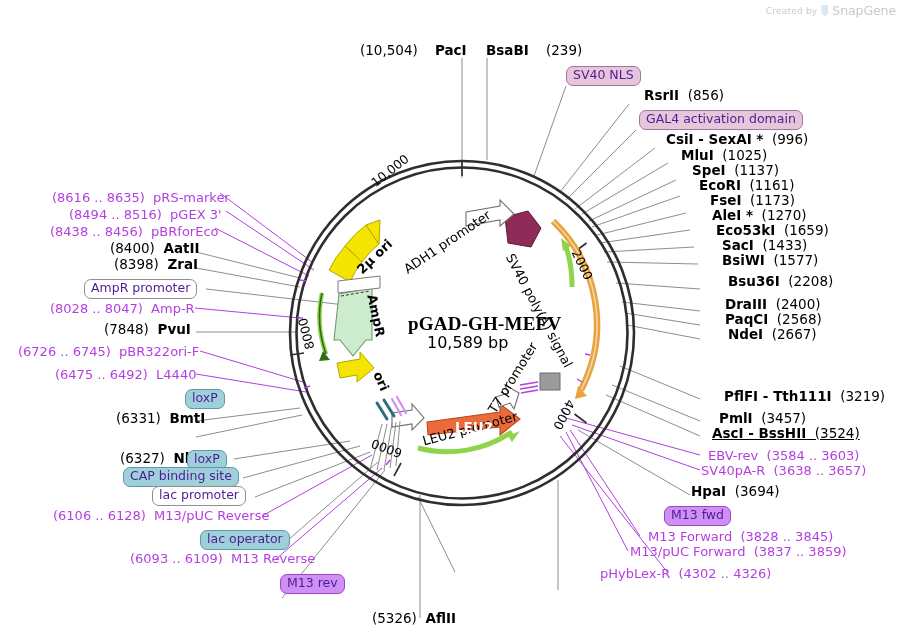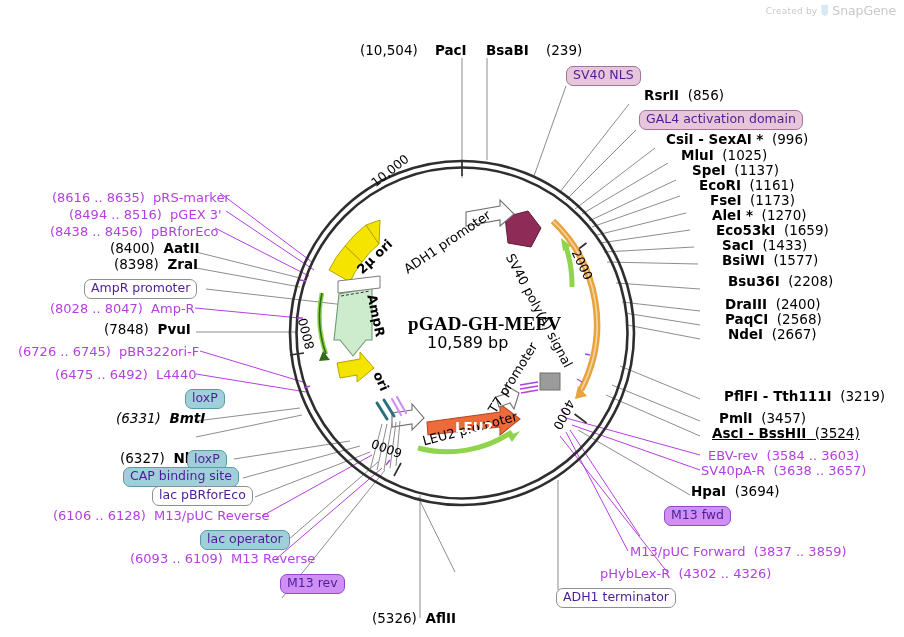--- a/index.html
+++ b/index.html
@@ -322,21 +322,21 @@
 
   <div class="enz lbl" style="left:110px;top:242px;">
     <span class="pos">(8400)</span><span>&nbsp;&nbsp;</span><span class="nm">AatII</span>
   </div>
   <div class="enz lbl" style="left:114px;top:258px;">
     <span class="pos">(8398)</span><span>&nbsp;&nbsp;</span><span class="nm">ZraI</span>
   </div>
   <div class="enz lbl" style="left:104px;top:323px;">
     <span class="pos">(7848)</span><span>&nbsp;&nbsp;</span><span class="nm">PvuI</span>
   </div>
-  <div class="enz lbl" style="left:116px;top:412px;font-style:italic;">
+  <div class="enz lbl" style="left:116px;top:412px;">
     <span class="pos">(6331)</span><span>&nbsp;&nbsp;</span><span class="nm">BmtI</span>
   </div>
   <div class="enz lbl" style="left:120px;top:452px;">
     <span class="pos">(6327)</span><span>&nbsp;&nbsp;</span><span class="nm">NheI</span>
   </div>
 
   <div class="enz lbl" style="left:248px;top:596px;margin-top:48px;">
     <span class="pos">(5491)</span><span>&nbsp;&nbsp;</span><span class="nm">BspDI  -  ClaI</span>
   </div>
   <div class="enz lbl" style="left:372px;top:612px;">
@@ -366,33 +366,35 @@
   </div>
   <div class="prim lbl" style="left:130px;top:552px;">
     <span>(6093 .. 6109)</span><span>&nbsp;&nbsp;</span><span>M13 Reverse</span>
   </div>
 
   <div class="prim lbl" style="left:708px;top:449px;">
     <span>EBV-rev</span><span>&nbsp;&nbsp;</span><span>(3584 .. 3603)</span>
   </div>
   <div class="prim lbl" style="left:701px;top:464px;">
     <span>SV40pA-R</span><span>&nbsp;&nbsp;</span><span>(3638 .. 3657)</span>
+  </div>
+  <div class="prim lbl" style="left:648px;top:530px;">
+    <span>M13 Forward</span><span>&nbsp;&nbsp;</span><span>(3828 .. 3845)</span>
   </div>
   <div class="prim lbl" style="left:630px;top:545px;">
     <span>M13/pUC Forward</span><span>&nbsp;&nbsp;</span><span>(3837 .. 3859)</span>
   </div>
   <div class="prim lbl" style="left:600px;top:567px;">
     <span>pHybLex-R</span><span>&nbsp;&nbsp;</span><span>(4302 .. 4326)</span>
   </div>
 
   <div class="badge pink" style="left:566px;top:66px;">SV40 NLS</div>
   <div class="badge pink" style="left:639px;top:110px;">GAL4 activation domain</div>
   <div class="badge plain" style="left:84px;top:279px;">AmpR promoter</div>
   <div class="badge teal" style="left:185px;top:389px;">loxP</div>
   <div class="badge teal" style="left:187px;top:450px;">loxP</div>
   <div class="badge teal" style="left:123px;top:467px;">CAP binding site</div>
-  <div class="badge plain" style="left:152px;top:486px;">lac pBRforEco</div>
+  <div class="badge plain" style="left:152px;top:486px;">lac promoter</div>
   <div class="badge teal" style="left:200px;top:530px;">lac operator</div>
   <div class="badge violet" style="left:280px;top:574px;">M13 rev</div>
   <div class="badge violet" style="left:664px;top:506px;">M13 fwd</div>
-  <div class="badge plain" style="left:556px;top:588px;">ADH1 terminator</div>
 
 </div>
 
 </body></html>

